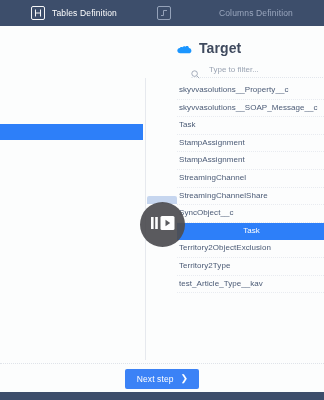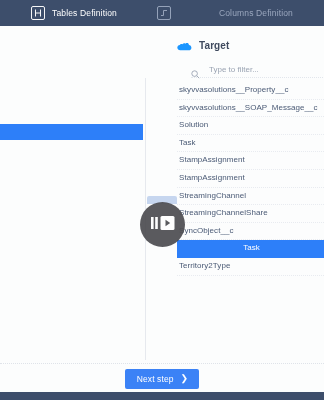--- a/index.html
+++ b/index.html
@@ -90,21 +90,21 @@
   }
   .target-head {
     position: absolute;
     left: 31px; top: 14px;
     display: flex;
     align-items: center;
     gap: 7px;
   }
   .cloud-ico { width: 15px; height: 11px; flex: 0 0 auto; }
   .target-label {
-    font-size: 10px;
+    font-size: 14px;
     font-weight: bold;
     color: #3f4a5e;
     letter-spacing: .1px;
   }
 
   .filter-row {
     position: absolute;
     left: 45px; top: 35px;
     width: 140px; height: 16px;
     display: flex;
@@ -259,29 +259,30 @@
             <circle cx="3.6" cy="3.6" r="2.8" stroke="#9aa3b2" stroke-width=".9" fill="none"></circle>
             <path d="M5.8 5.8 L8.2 8.2" stroke="#9aa3b2" stroke-width=".9" fill="none"></path>
           </svg>
         </span>
         <input class="filter-input" type="text" placeholder="Type to filter..." style="">
       </div>
 
       <div class="obj-list" id="obj-list">
           <div class="obj-row">skyvvasolutions__Property__c</div>
           <div class="obj-row">skyvvasolutions__SOAP_Message__c</div>
-          <div class="obj-row">Solution</div>
           <div class="obj-row">Task</div>
           <div class="obj-row">StampAssignment</div>
           <div class="obj-row">StampAssignment</div>
           <div class="obj-row">StreamingChannel</div>
           <div class="obj-row">StreamingChannelShare</div>
           <div class="obj-row">SyncObject__c</div>
           <div class="obj-row selected">Task</div>
+          <div class="obj-row">Territory2ObjectExclusion</div>
           <div class="obj-row">Territory2Type</div>
+          <div class="obj-row">test_Article_Type__kav</div>
         </div>
 
     </div>
 
     <div class="vid-tab-hint"></div>
     <div class="vid-badge">
       <span>
         <svg width="28" height="22" viewBox="0 0 28 22">
           <rect x="2" y="5" width="2.6" height="12" fill="#ffffff"></rect>
           <rect x="6.2" y="5" width="2.6" height="12" fill="#ffffff"></rect>

